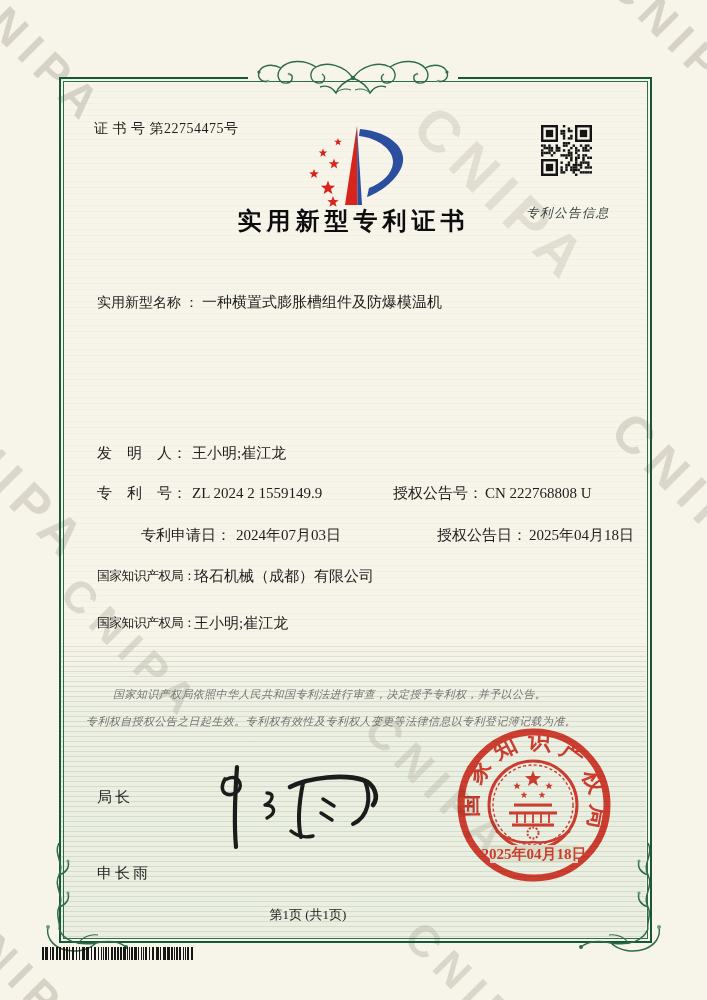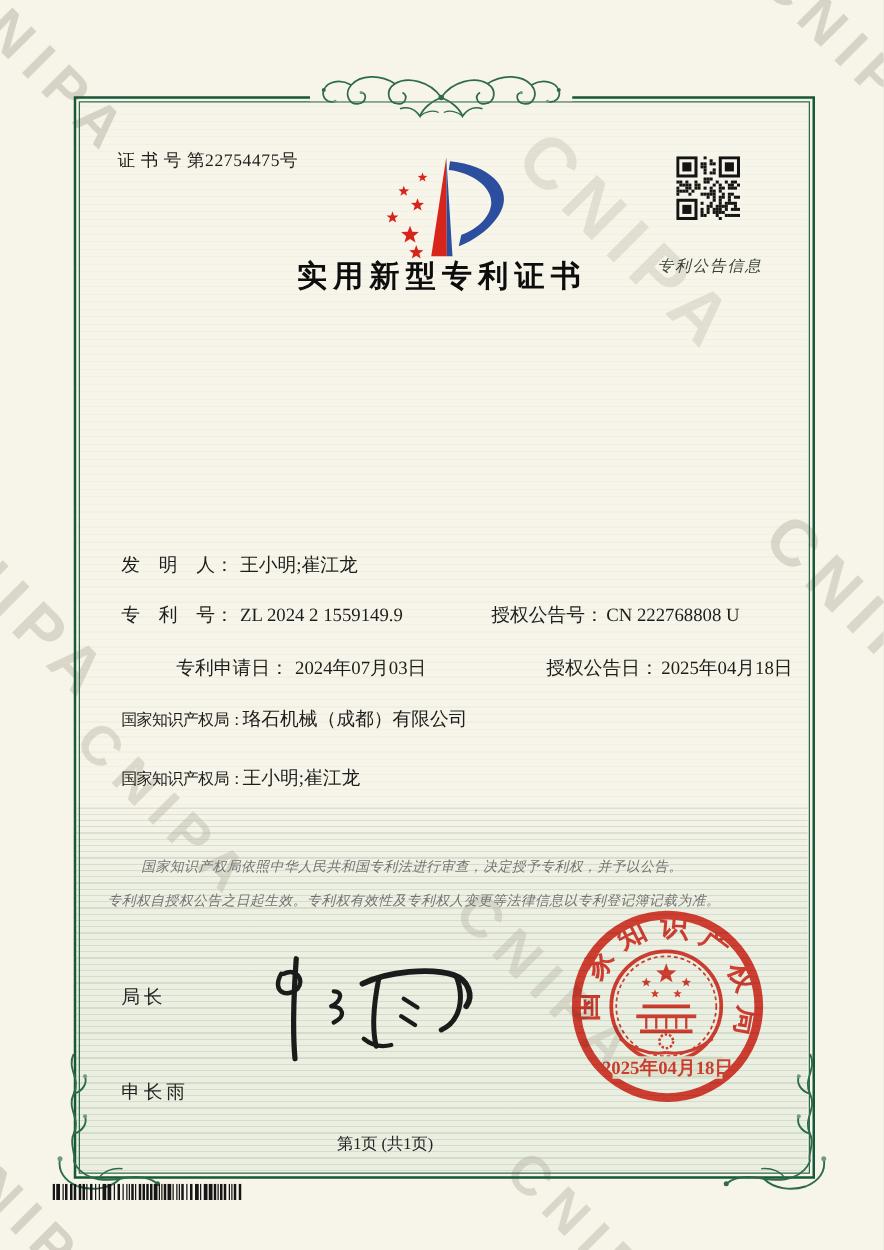--- a/index.html
+++ b/index.html
@@ -262,20 +262,23 @@
       <rect x="36.42857142857142" y="2.4285714285714284" width="12.142857142857142" height="12.142857142857142" fill="#f7f4e9"></rect>
       <rect x="38.857142857142854" y="4.857142857142857" width="7.285714285714285" height="7.285714285714285" fill="#141414"></rect>
       <rect x="0" y="34" width="17" height="17" fill="#141414"></rect>
       <rect x="2.4285714285714284" y="36.42857142857142" width="12.142857142857142" height="12.142857142857142" fill="#f7f4e9"></rect>
       <rect x="4.857142857142857" y="38.857142857142854" width="7.285714285714285" height="7.285714285714285" fill="#141414"></rect>
     </svg>
   <div class="qrcap">专利公告信息</div>
 
   <div class="title">实用新型专利证书</div>
 
+  <div class="frow" style="top:291px;">
+    <span class="lab lab1">实用新型名称 ：</span><span class="val">一种横置式膨胀槽组件及防爆模温机</span>
+  </div>
   <div class="frow" style="top:442px;">
     <span class="lab">发　明　人：</span><span class="val">王小明;崔江龙</span>
   </div>
   <div class="frow" style="top:482px;">
     <span class="lab">专　利　号：</span><span class="val">ZL 2024 2 1559149.9</span>
     <span class="c2">
       <span class="lab2">授权公告号：</span><span class="val">CN 222768808 U</span>
     </span>
   </div>
   <div class="frow" style="top:524px;margin-left:44px;">

